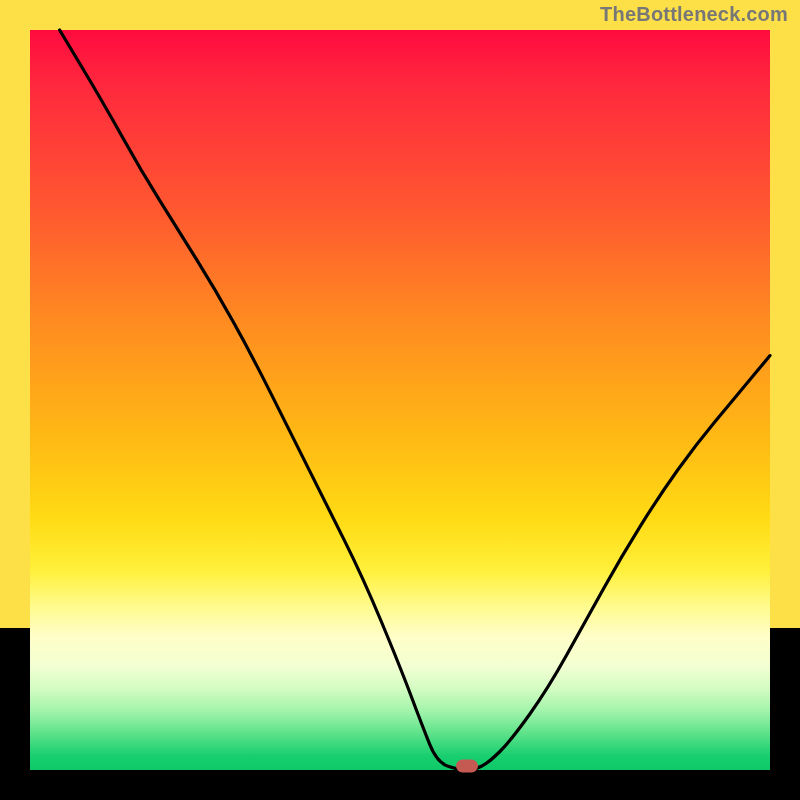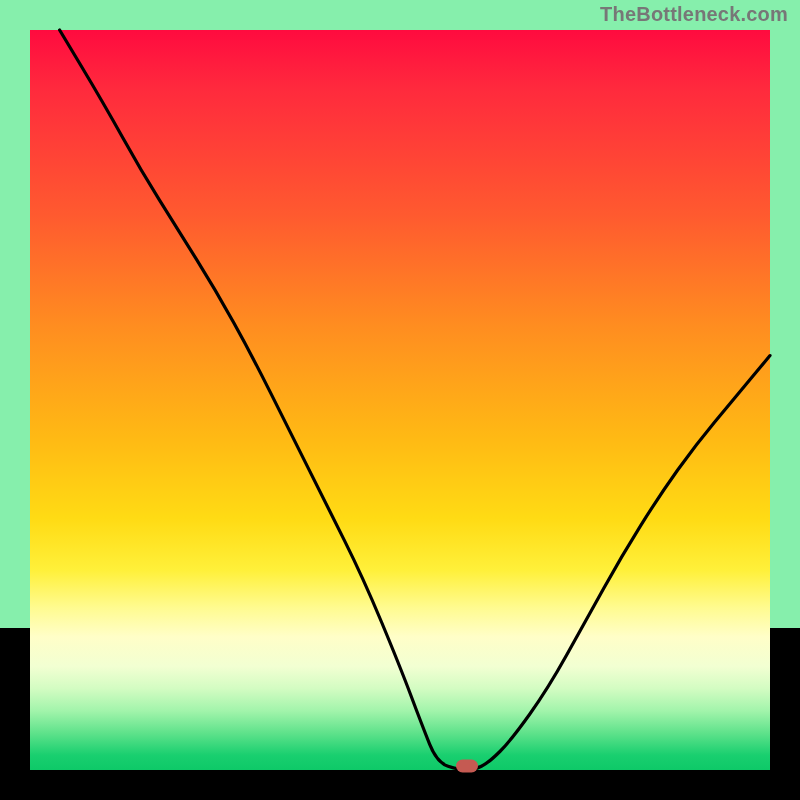--- a/index.html
+++ b/index.html
@@ -8,21 +8,21 @@
     width: 800px;
     height: 800px;
     background: #000;
     font-family: Arial, Helvetica, sans-serif;
     overflow: hidden;
   }
   .frame {
     position: relative;
     width: 800px;
     height: 628px;
-    background: #86efac;
+    background: #fde047;
     text-align: right;
   }
   .attribution {
     position: absolute;
     top: 3px;
     right: 12px;
     color: #777;
     font-size: 20px;
     font-weight: 600;
     letter-spacing: 0.2px;

